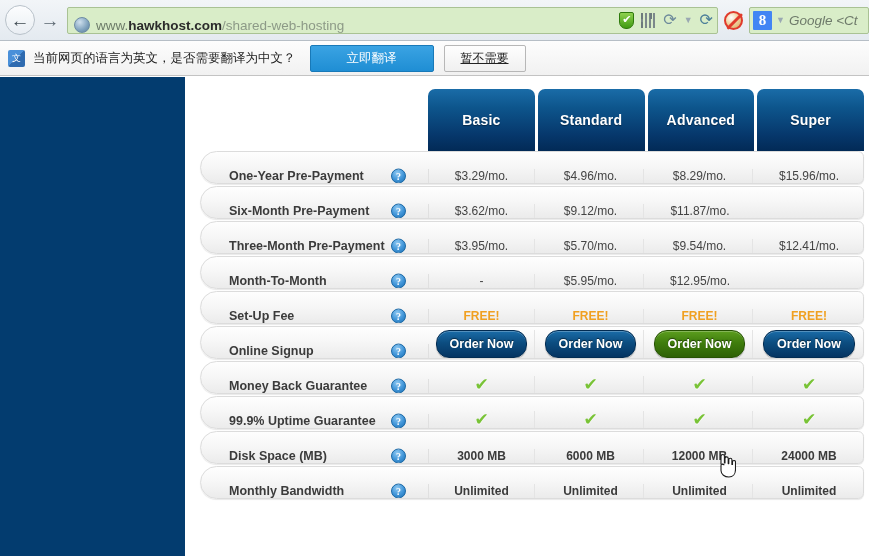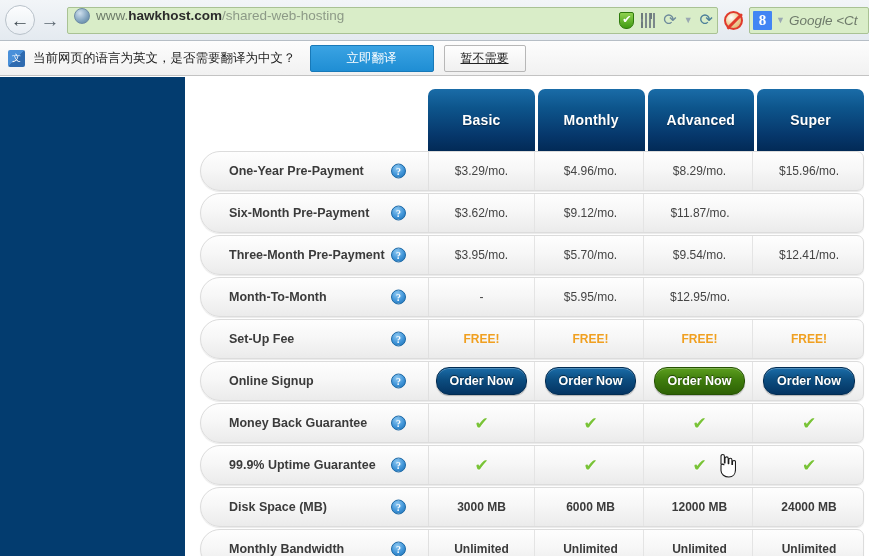--- a/index.html
+++ b/index.html
@@ -37,21 +37,21 @@
   .arrow-glyph { font-size: 19px; color: #3c4850; line-height: 1; font-weight: bold; }
   .arrow-glyph.dim { color: #5a6670; }
 
   .urlbar {
     flex: 1;
     margin-left: 4px; margin-right: 0;
     height: 27px;
     background: #d9edc8;
     border: 1px solid #a9c294;
     border-radius: 2px;
-    display: flex; align-items: flex-start;
+    display: flex; align-items: flex-end;
     position: relative;
     overflow: hidden;
   }
   .globe-icon {
     width: 16px; height: 16px; margin-left: 6px; margin-right: 6px;
     border-radius: 50%;
     background: radial-gradient(circle at 35% 30%, #cfe0ee 0%, #7fa2bd 60%, #5b7f9c 100%);
     border: 1px solid #6d8ba4;
     flex: none;
     position: relative;
@@ -202,27 +202,28 @@
     font-size: 14px; font-weight: bold;
     display: flex; align-items: center; justify-content: center;
     text-shadow: 0 1px 1px rgba(0,0,0,.4);
     letter-spacing: .2px;
   }
   .plan-tab:last-child { margin-right: 0; }
 
   
   .prow {
     display: flex;
-    height: 40px;
+    height: 33px;
     margin-bottom: 2px;
     background: linear-gradient(to bottom,#fefefe 0%,#f7f7f7 45%,#ebebeb 100%);
     border: 1px solid #dcdcdc;
     border-radius: 20px 7px 7px 20px;
     box-shadow: 0 1px 1px rgba(0,0,0,.09);
     overflow: hidden;
+    align-items: flex-end;
   }
   .pfeat {
     width: 228px;
     display: flex; align-items: center;
     padding-left: 28px;
     font-size: 12.5px; font-weight: bold; color: #3b3b3b;
     position: relative;
     border-right: 1px solid #e0e0e0;
   }
   .help-icon {
@@ -319,21 +320,21 @@
   <button class="btn-later">暂不需要</button>
 </div>
 
 <div class="page">
   <div class="sidebar"></div>
 
   <div class="pricing">
 
     <div class="plan-header">
       <div class="plan-tab">Basic</div>
-      <div class="plan-tab">Monthly</div>
+      <div class="plan-tab">Standard</div>
       <div class="plan-tab">Advanced</div>
       <div class="plan-tab">Super</div>
     </div>
 
     <div id="rows-host">
         <div class="prow">
           <div class="pfeat">One-Year Pre-Payment<span class="help-icon">?</span></div>
           <div class="pcell">$3.29/mo.</div>
           <div class="pcell">$4.96/mo.</div>
           <div class="pcell">$8.29/mo.</div>

